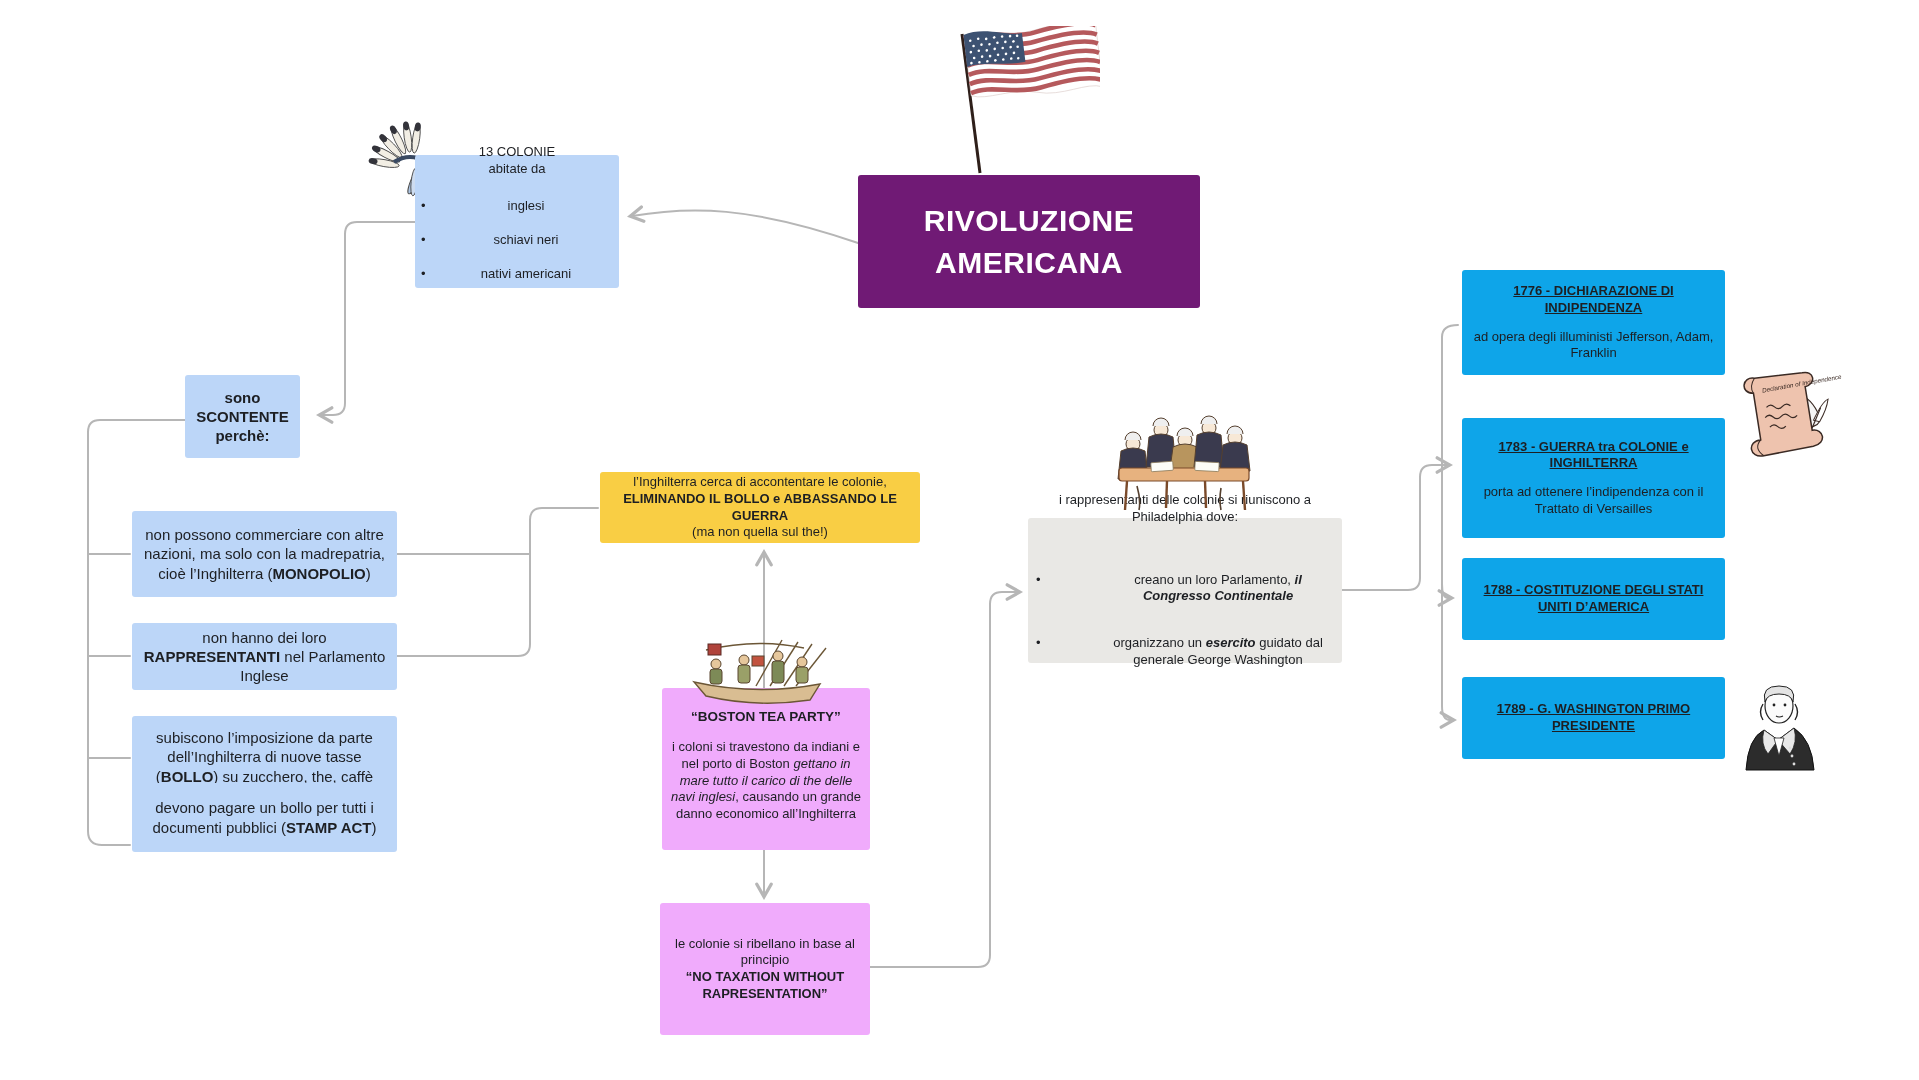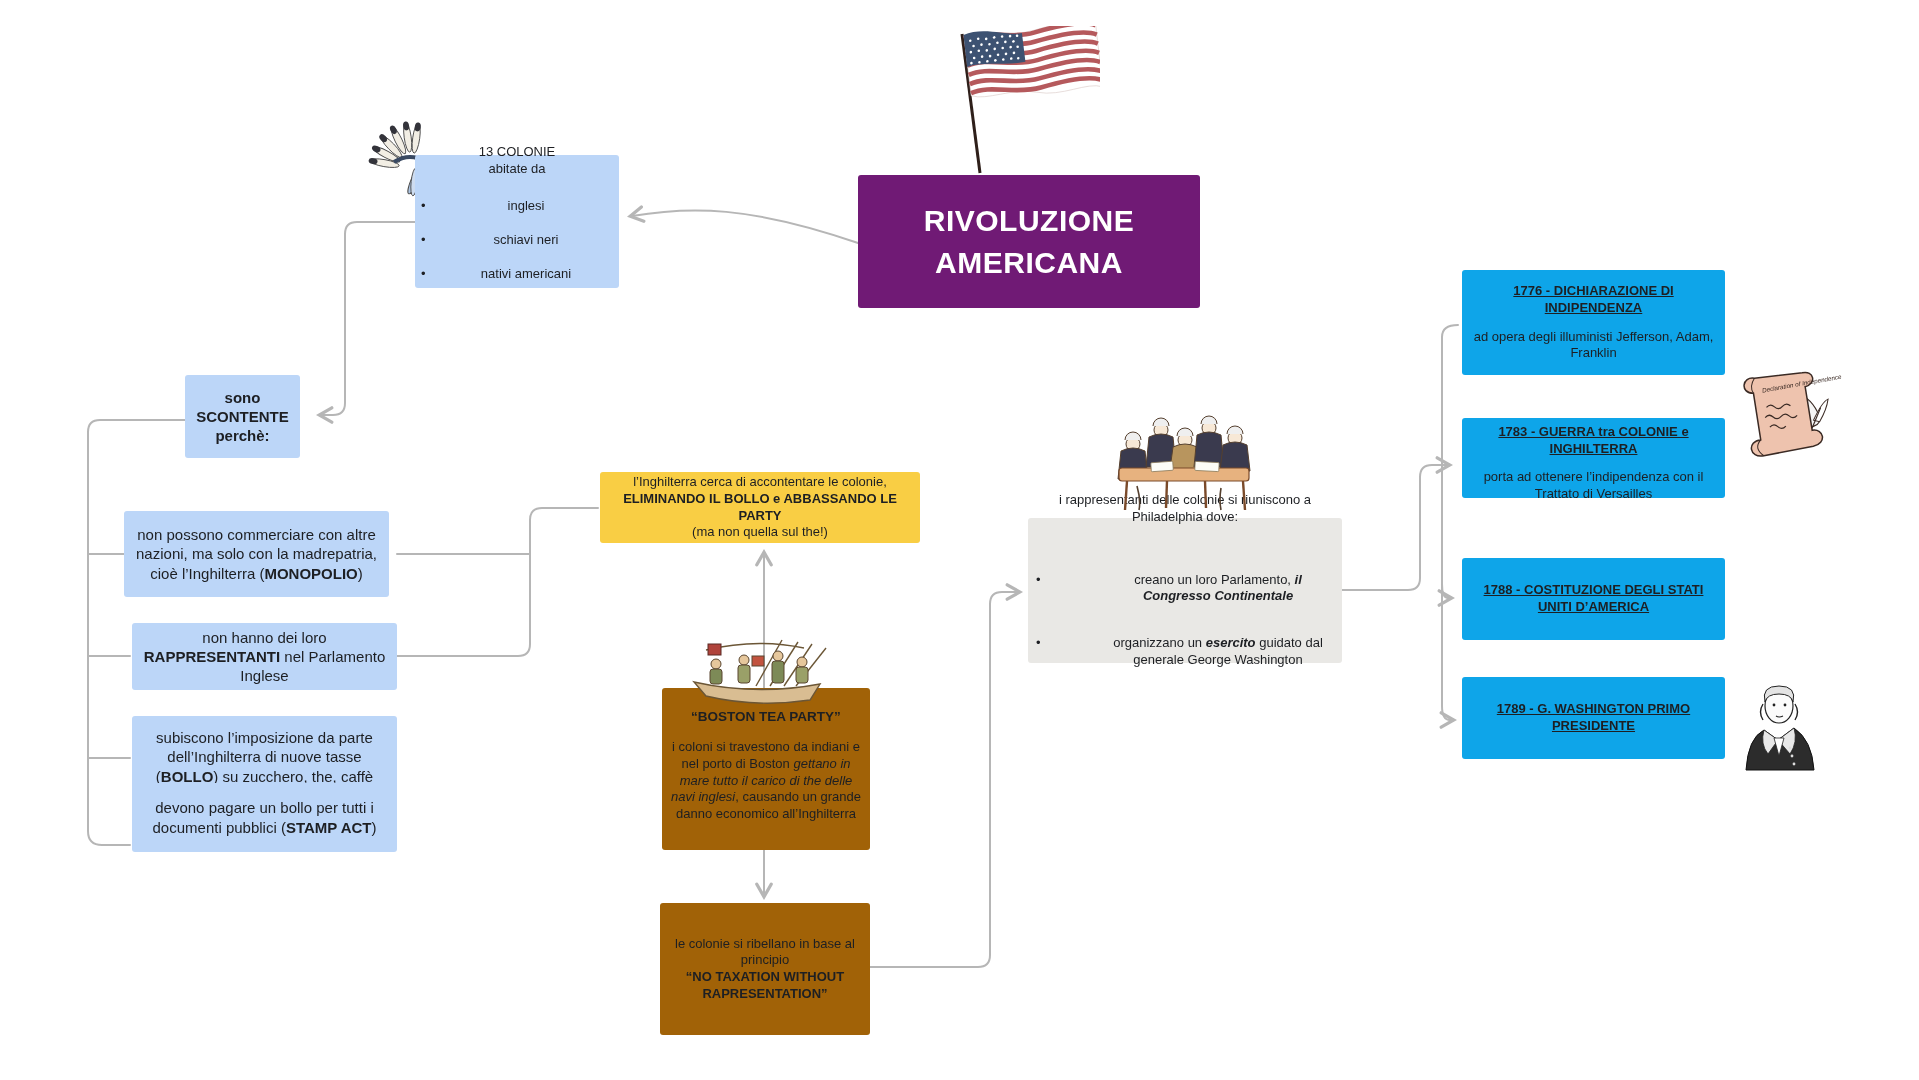--- a/index.html
+++ b/index.html
@@ -6,21 +6,21 @@
   #canvas{position:relative;width:1919px;height:1080px;background:#ffffff;overflow:hidden;
           font-family:"Liberation Sans","DejaVu Sans",sans-serif;color:#1d1f23;}
   #wires{position:absolute;left:0;top:0;z-index:0;}
   .node{position:absolute;z-index:1;display:flex;flex-direction:column;align-items:center;justify-content:center;
         text-align:center;box-sizing:border-box;border-radius:3px;padding:6px 8px;white-space:pre-line;line-height:1.28;}
   .illus{position:absolute;z-index:2;}
   .illus.behind{z-index:0;}
   .purple{background:#701a75;color:#ffffff;font-weight:bold;font-size:30px;line-height:1.4;letter-spacing:0.5px;}
   .blue{background:#bcd6f8;}
   .yellow{background:#f9ce44;}
-  .pink{background:#a16207;}
+  .pink{background:#f0abfc;}
   .grayb{background:#e9e8e5;}
   .green{background:#0ea5e9;}
   .fs-colonies{font-size:13px;line-height:1.32;}
   .fs-reason{font-size:15px;}
   .fs-small{font-size:13px;}
   .bold{font-weight:bold;}
   .b{font-weight:bold;}
   .i{font-style:italic;}
   .g-title{font-weight:bold;text-decoration:underline;font-size:13px;white-space:pre-line;}
   .g-body{font-size:13px;margin-top:12px;white-space:pre-line;}
@@ -88,36 +88,36 @@
       </div>
     </div>
   </div>
 
   <div class="node blue bold fs-reason" style="left:185px;top:375px;width:115px;height:83px;">
     <div>sono
 SCONTENTE
 perchè:</div>
   </div>
 
-  <div class="node blue fs-reason" style="left:124px;top:511px;width:265px;height:86px;">
+  <div class="node blue fs-reason" style="left:132px;top:511px;width:265px;height:86px;">
     <div><span>non possono commerciare con altre nazioni, ma solo con la madrepatria, cioè l’Inghilterra (</span><span class="b">MONOPOLIO</span><span>)</span></div>
   </div>
   <div class="node blue fs-reason" style="left:132px;top:623px;width:265px;height:67px;">
     <div><span>non hanno dei loro </span><span class="b">RAPPRESENTANTI</span><span> nel Parlamento Inglese</span></div>
   </div>
   <div class="node blue fs-reason" style="left:132px;top:716px;width:265px;height:82px;">
     <div><span>subiscono l’imposizione da parte dell’Inghilterra di nuove tasse (</span><span class="b">BOLLO</span><span>) su zucchero, the, caffè</span></div>
   </div>
   <div class="node blue fs-reason" style="left:132px;top:783px;width:265px;height:69px;">
     <div><span>devono pagare un bollo per tutti i documenti pubblici (</span><span class="b">STAMP ACT</span><span>)</span></div>
   </div>
 
   <div class="node yellow fs-small" style="left:600px;top:472px;width:320px;height:71px;padding:4px 5px;">
     <div><span>l’Inghilterra cerca di accontentare le colonie,
-</span><span class="b">ELIMINANDO IL BOLLO e ABBASSANDO LE PARTY</span><span>
+</span><span class="b">ELIMINANDO IL BOLLO e ABBASSANDO LE GUERRA</span><span>
 (ma non quella sul the!)</span></div>
   </div>
 
   <div class="node pink" style="left:662px;top:688px;width:208px;height:162px;justify-content:flex-start;padding-top:20px;">
     <div class="tea-title">“BOSTON TEA PARTY”</div>
     <div class="tea-body"><span>i coloni si travestono da indiani e nel porto di Boston </span><span class="i">gettano in mare tutto il carico di the delle navi inglesi</span><span>, causando un grande danno economico all’Inghilterra</span></div>
   </div>
 
   <div class="node pink fs-small" style="left:660px;top:903px;width:210px;height:132px;">
     <div><span>le colonie si ribellano in base al principio
@@ -135,21 +135,21 @@
         <span class="bullet-dot"></span>
         <span class="bullet-text"><span>organizzano un </span><span class="b i">esercito</span><span> guidato dal generale George Washington</span></span>
       </div>
     </div>
   </div>
 
   <div class="node green" style="left:1462px;top:270px;width:263px;height:105px;">
     <div class="g-title">1776 - DICHIARAZIONE DI INDIPENDENZA</div>
     <div class="g-body">ad opera degli illuministi Jefferson, Adam, Franklin</div>
   </div>
-  <div class="node green" style="left:1462px;top:418px;width:263px;height:80px;justify-content:space-between;">
+  <div class="node green" style="left:1462px;top:418px;width:263px;height:120px;">
     <div class="g-title">1783 - GUERRA tra COLONIE e INGHILTERRA</div>
     <div class="g-body">porta ad ottenere l’indipendenza con il Trattato di Versailles</div>
   </div>
   <div class="node green" style="left:1462px;top:558px;width:263px;height:82px;">
     <div class="g-title">1788 - COSTITUZIONE DEGLI STATI UNITI D’AMERICA</div>
     
   </div>
   <div class="node green" style="left:1462px;top:677px;width:263px;height:82px;">
     <div class="g-title">1789 - G. WASHINGTON PRIMO PRESIDENTE</div>
     

